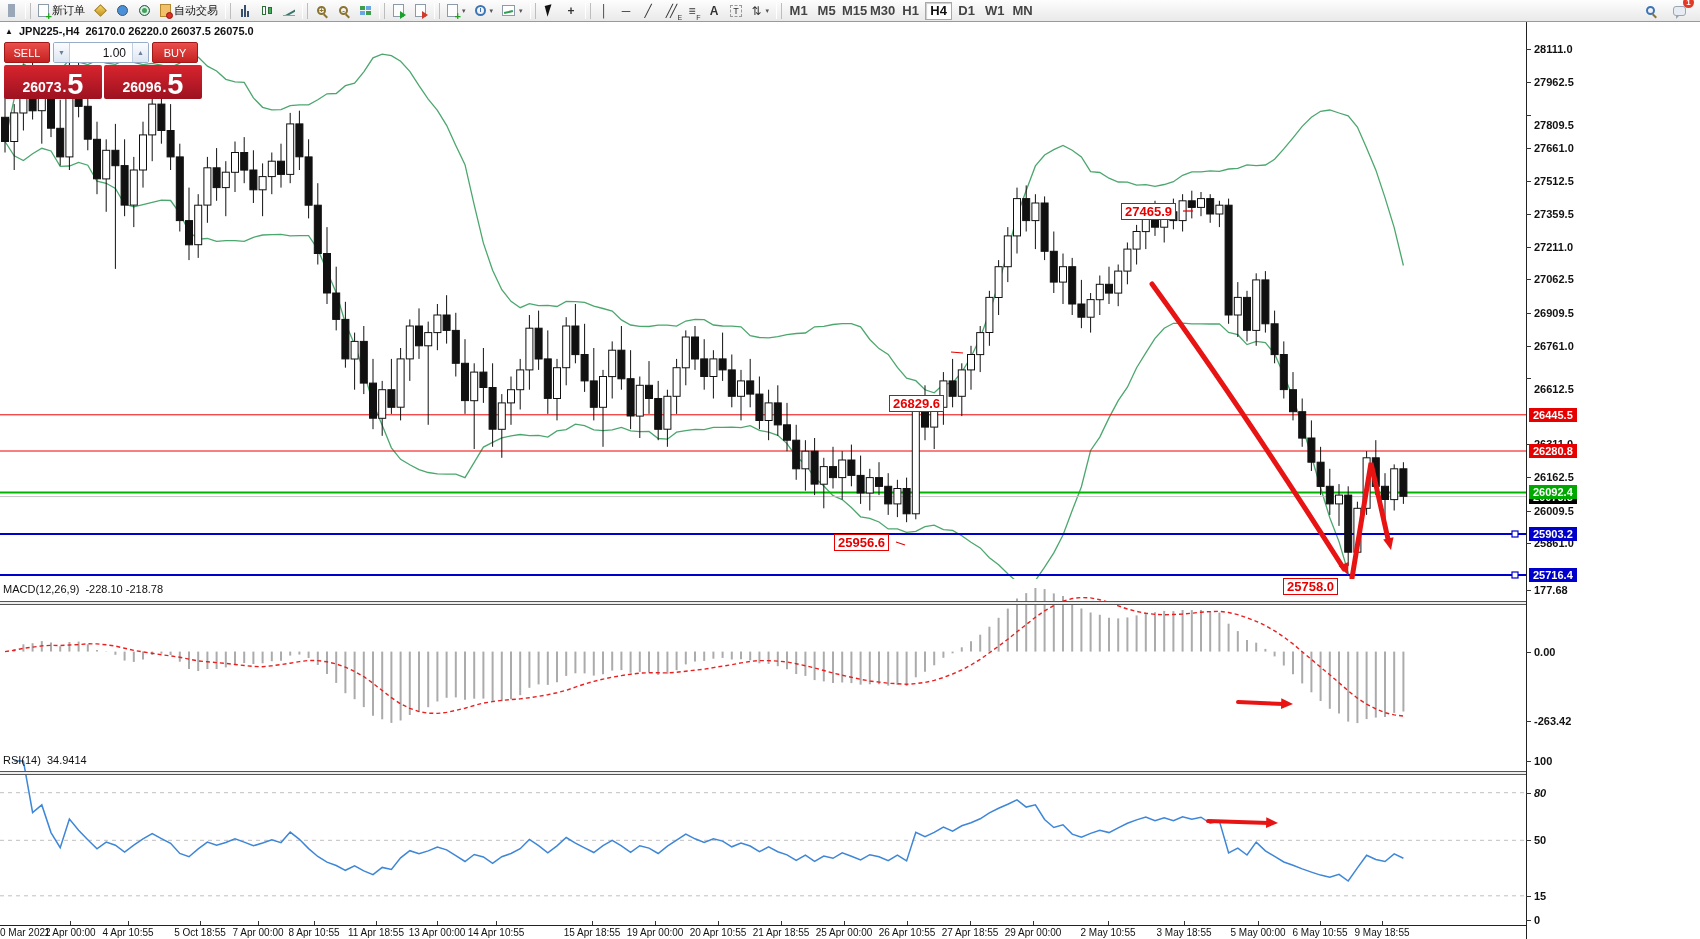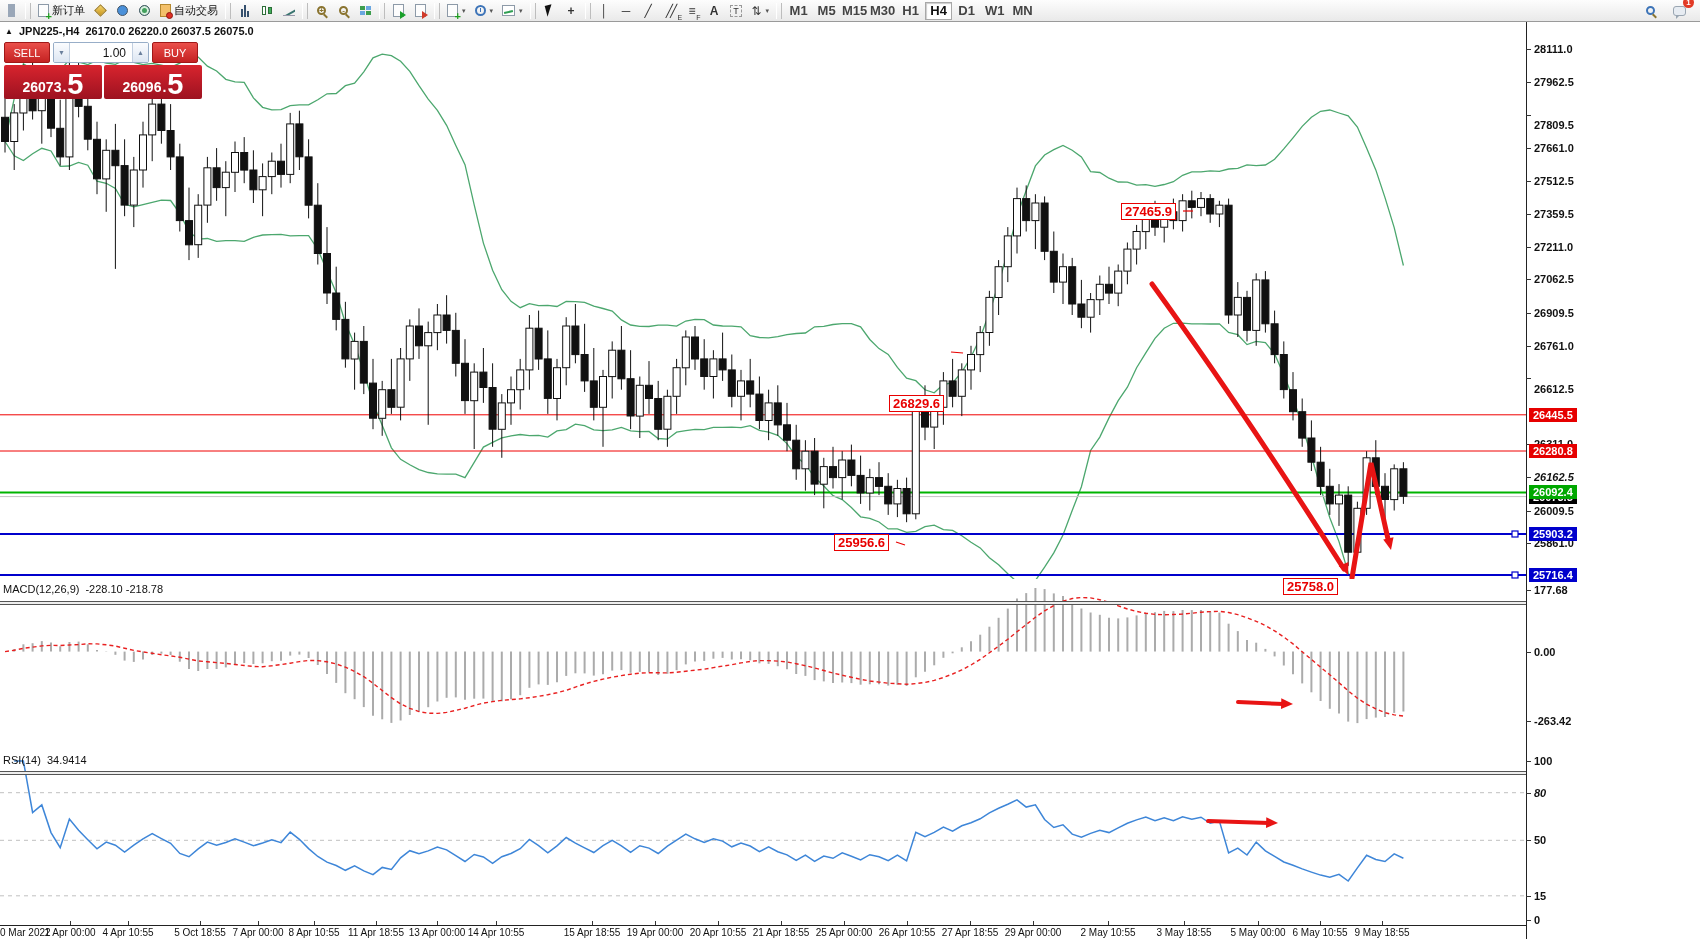--- a/index.html
+++ b/index.html
@@ -805,21 +805,21 @@
         <div class="tick-label" style="top: 257.3px;">27062.5</div>
         <div class="tick-dash" style="top: 290.9px;"></div>
         <div class="tick-label" style="top: 290.9px;">26909.5</div>
         <div class="tick-dash" style="top: 323.5px;"></div>
         <div class="tick-label" style="top: 323.5px;">26761.0</div>
         <div class="tick-dash" style="top: 356.2px;"></div>
         <div class="tick-label" style="top: 367px;">26612.5</div>
         <div class="tick-dash" style="top: 422.4px;"></div>
         <div class="tick-label" style="top: 422.4px;">26311.0</div>
         <div class="tick-dash" style="top: 455px;"></div>
-        <div class="tick-label" style="top: 455px; font-style: italic;">26162.5</div>
+        <div class="tick-label" style="top: 455px;">26162.5</div>
         <div class="tick-dash" style="top: 488.6px;"></div>
         <div class="tick-label" style="top: 488.6px;">26009.5</div>
         <div class="tick-dash" style="top: 521.2px;"></div>
         <div class="tick-label" style="top: 521.2px;">25861.0</div>
         <div class="px-label" style="top: 474.6px; background: rgb(0, 0, 0);">26073.5</div>
         <div class="px-label" style="top: 392.8px; background: rgb(230, 0, 0);">26445.5</div>
         <div class="px-label" style="top: 429px; background: rgb(230, 0, 0);">26280.8</div>
         <div class="px-label" style="top: 470.4px; background: rgb(0, 168, 0);">26092.4</div>
         <div class="px-label" style="top: 512px; background: rgb(0, 0, 204);">25903.2</div>
         <div class="px-label" style="top: 553px; background: rgb(0, 0, 204);">25716.4</div>

